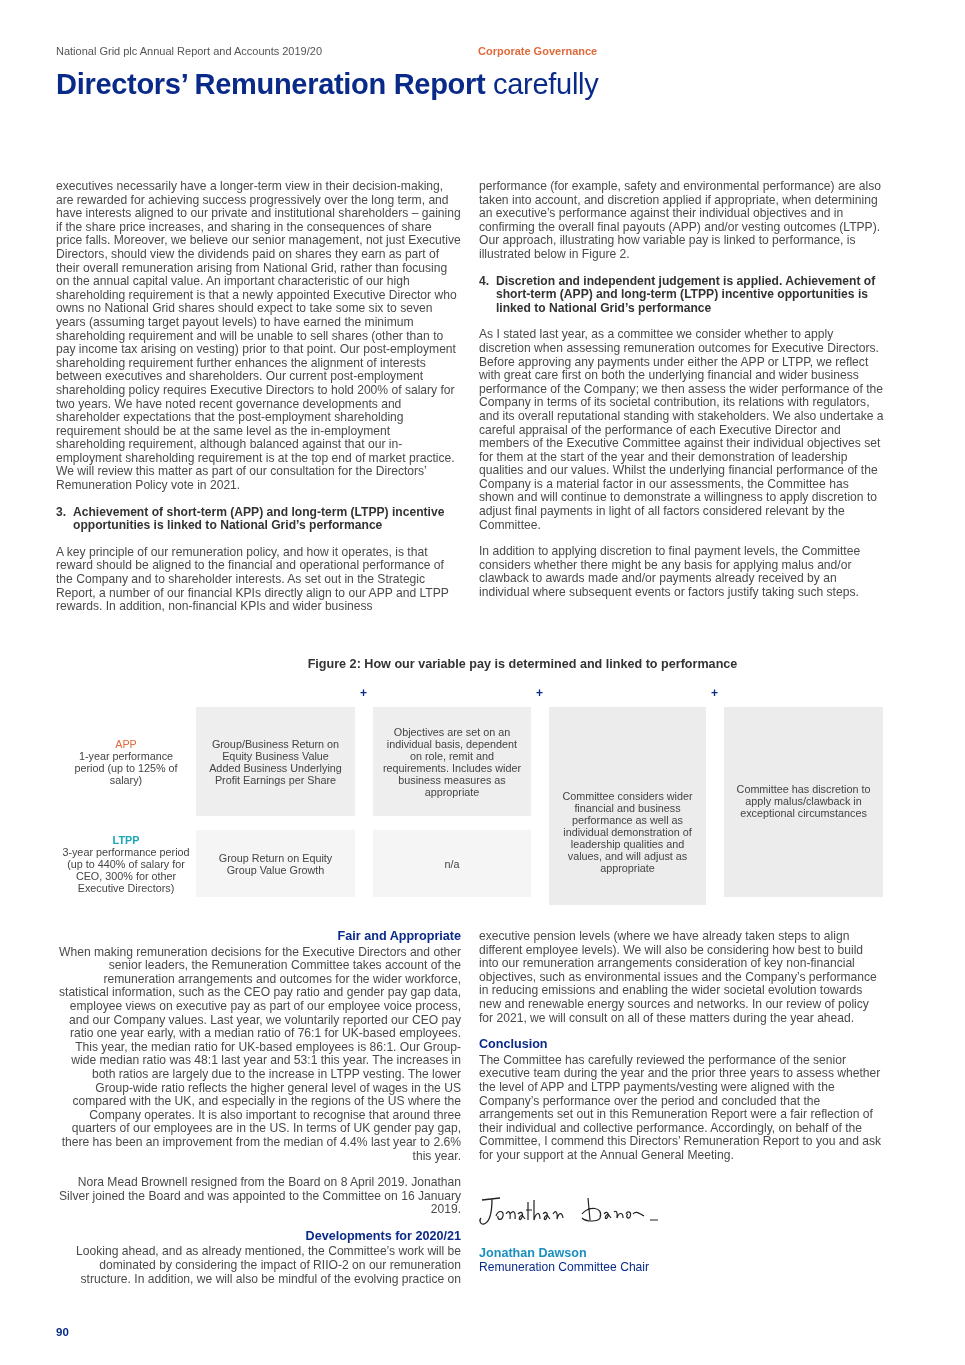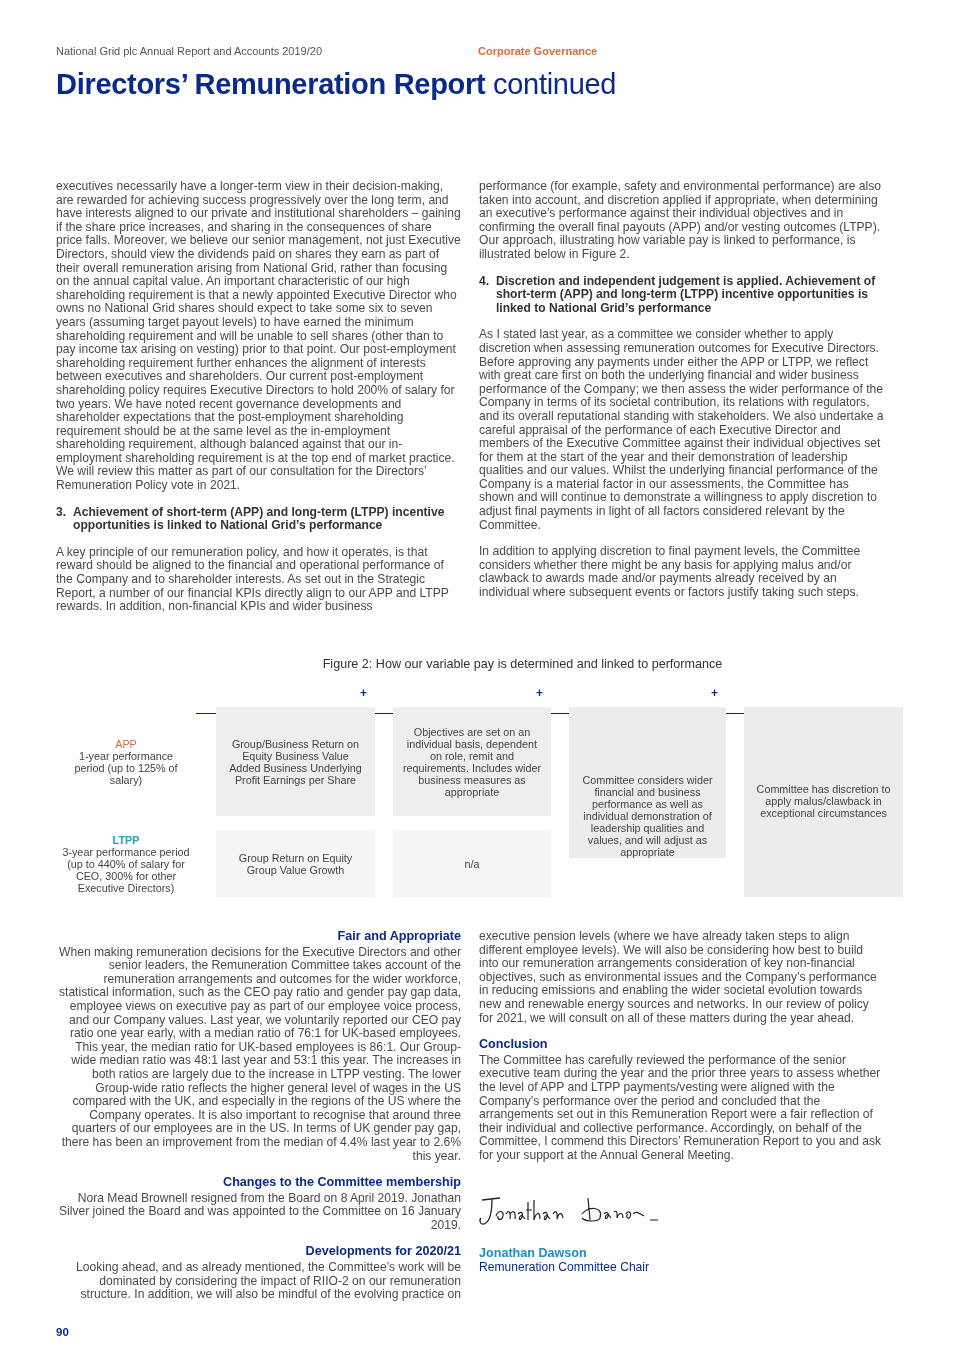--- a/index.html
+++ b/index.html
@@ -17,44 +17,44 @@
   .col-left { left: 56px; top: 180px; }
   .col-right { left: 479px; top: 180px; }
   .num-head { font-weight: bold; color: #333; display: flex; margin: 0 0 13px 0; }
   .num-head .n { width: 17px; flex: 0 0 17px; }
   .subhead { font-weight: bold; color: #0a2a8a; font-size: 12.6px; margin: 0 0 2px 0; }
 
   .b-left { left: 56px; top: 930px; text-align: right; }
   .b-right { left: 479px; top: 930px; }
 
   
-  .fig-title { left: 56px; width: 853px; top: 657px; text-align: center; font-weight: normal; font-size: 12.6px; color: #333; padding-left: 80px; box-sizing: border-box; }
+  .fig-title { left: 56px; width: 853px; top: 657px; text-align: center; font-weight: bold; font-size: 12.6px; color: #333; padding-left: 80px; box-sizing: border-box; }
   .fig-col-head { top: 679px; height: 26px; border-top: 1.5px solid #0a2a8a; font-weight: bold; font-size: 11.2px; color: #0a2a8a; display: flex; align-items: center; justify-content: center; margin-top: 34px; }
   .plus { top: 686px; font-size: 12px; color: #0a2a8a; font-weight: bold; }
-  .cell { display: flex; align-items: center; justify-content: center; text-align: center; font-size: 10.8px; line-height: 12px; color: #444; margin-left: 20px; }
+  .cell { display: flex; align-items: center; justify-content: center; text-align: center; font-size: 10.8px; line-height: 12px; color: #444; }
   .cell-app { background: #eeeeee; }
   .cell-ltpp { background: #f5f5f5; }
   .cell-span { background: #ececec; }
   .row-label { text-align: center; font-size: 10.8px; line-height: 12px; color: #444; }
   .lbl-app { color: #e06a3b; font-weight: normal; }
   .lbl-ltpp { color: #1aa6b7; font-weight: bold; }
 
   .signature { left: 478px; top: 1192px; }
   .signer-name { left: 479px; top: 1246px; font-weight: bold; color: #1a8fc0; font-size: 12.6px; }
   .signer-role { left: 479px; top: 1260px; color: #0a2a8a; font-size: 12.1px; }
   .page-number { left: 56px; top: 1326px; font-weight: bold; color: #0a2a8a; font-size: 11.5px; }
 </style>
 </head>
 <body>
 
 <div class="abs running-head">National Grid plc Annual Report and Accounts 2019/20</div>
 <div class="abs section-tag">Corporate Governance</div>
 <div class="abs page-title">
   <b>Directors’ Remuneration Report</b>
-  <span class="light">continued</span>
+  <span class="light">carefully</span>
 </div>
 
 <div class="abs col col-left">
   <p>executives necessarily have a longer-term view in their decision-making, are rewarded for achieving success progressively over the long term, and have interests aligned to our private and institutional shareholders – gaining if the share price increases, and sharing in the consequences of share price falls. Moreover, we believe our senior management, not just Executive Directors, should view the dividends paid on shares they earn as part of their overall remuneration arising from National Grid, rather than focusing on the annual capital value. An important characteristic of our high shareholding requirement is that a newly appointed Executive Director who owns no National Grid shares should expect to take some six to seven years (assuming target payout levels) to have earned the minimum shareholding requirement and will be unable to sell shares (other than to pay income tax arising on vesting) prior to that point. Our post-employment shareholding requirement further enhances the alignment of interests between executives and shareholders. Our current post-employment shareholding policy requires Executive Directors to hold 200% of salary for two years. We have noted recent governance developments and shareholder expectations that the post-employment shareholding requirement should be at the same level as the in-employment shareholding requirement, although balanced against that our in-employment shareholding requirement is at the top end of market practice. We will review this matter as part of our consultation for the Directors’ Remuneration Policy vote in 2021.</p>
   <div class="num-head">
     <span class="n">3.</span>
     <span>Achievement of short-term (APP) and long-term (LTPP) incentive opportunities is linked to National Grid’s performance</span>
   </div>
   <p>A key principle of our remuneration policy, and how it operates, is that reward should be aligned to the financial and operational performance of the Company and to shareholder interests. As set out in the Strategic Report, a number of our financial KPIs directly align to our APP and LTPP rewards. In addition, non-financial KPIs and wider business</p>
 </div>
@@ -96,32 +96,31 @@
     <span style="padding:0 8px;">Objectives are set on an individual basis, dependent on role, remit and requirements. Includes wider business measures as appropriate</span>
   </div>
 
   <div class="abs cell cell-ltpp" style="left:196px;top:830px;width:159px;height:67px;">
     <span style="padding:0 22px;">Group Return on Equity Group Value Growth</span>
   </div>
   <div class="abs cell cell-ltpp" style="left:373px;top:830px;width:158px;height:67px;">
     <span>n/a</span>
   </div>
 
-  <div class="abs cell cell-span" style="left:549px;top:707px;width:157px;height:151px;align-items:flex-end;">
+  <div class="abs cell cell-span" style="left:549px;top:707px;width:157px;height:198px;align-items:center;">
     <span style="padding:52px 4px 0;">Committee considers wider financial and business performance as well as individual demonstration of leadership qualities and values, and will adjust as appropriate</span>
   </div>
   <div class="abs cell cell-span" style="left:724px;top:707px;width:159px;height:190px;align-items:flex-start;">
     <span style="padding:76px 8px 0;">Committee has discretion to apply malus/clawback in exceptional circumstances</span>
   </div>
 </div>
 
 <div class="abs col b-left">
   <div class="subhead">Fair and Appropriate</div>
   <p>When making remuneration decisions for the Executive Directors and other senior leaders, the Remuneration Committee takes account of the remuneration arrangements and outcomes for the wider workforce, statistical information, such as the CEO pay ratio and gender pay gap data, employee views on executive pay as part of our employee voice process, and our Company values. Last year, we voluntarily reported our CEO pay ratio one year early, with a median ratio of 76:1 for UK-based employees. This year, the median ratio for UK-based employees is 86:1. Our Group-wide median ratio was 48:1 last year and 53:1 this year. The increases in both ratios are largely due to the increase in LTPP vesting. The lower Group-wide ratio reflects the higher general level of wages in the US compared with the UK, and especially in the regions of the US where the Company operates. It is also important to recognise that around three quarters of our employees are in the US. In terms of UK gender pay gap, there has been an improvement from the median of 4.4% last year to 2.6% this year.</p>
-  <div class="subhead">Changes to the Committee membership</div>
   <p>Nora Mead Brownell resigned from the Board on 8 April 2019. Jonathan Silver joined the Board and was appointed to the Committee on 16 January 2019.</p>
   <div class="subhead">Developments for 2020/21</div>
   <p>Looking ahead, and as already mentioned, the Committee’s work will be dominated by considering the impact of RIIO-2 on our remuneration structure. In addition, we will also be mindful of the evolving practice on</p>
 </div>
 
 <div class="abs col b-right">
   <p>executive pension levels (where we have already taken steps to align different employee levels). We will also be considering how best to build into our remuneration arrangements consideration of key non-financial objectives, such as environmental issues and the Company’s performance in reducing emissions and enabling the wider societal evolution towards new and renewable energy sources and networks. In our review of policy for 2021, we will consult on all of these matters during the year ahead.</p>
   <div class="subhead">Conclusion</div>
   <p>The Committee has carefully reviewed the performance of the senior executive team during the year and the prior three years to assess whether the level of APP and LTPP payments/vesting were aligned with the Company’s performance over the period and concluded that the arrangements set out in this Remuneration Report were a fair reflection of their individual and collective performance. Accordingly, on behalf of the Committee, I commend this Directors’ Remuneration Report to you and ask for your support at the Annual General Meeting.</p>
 </div>

